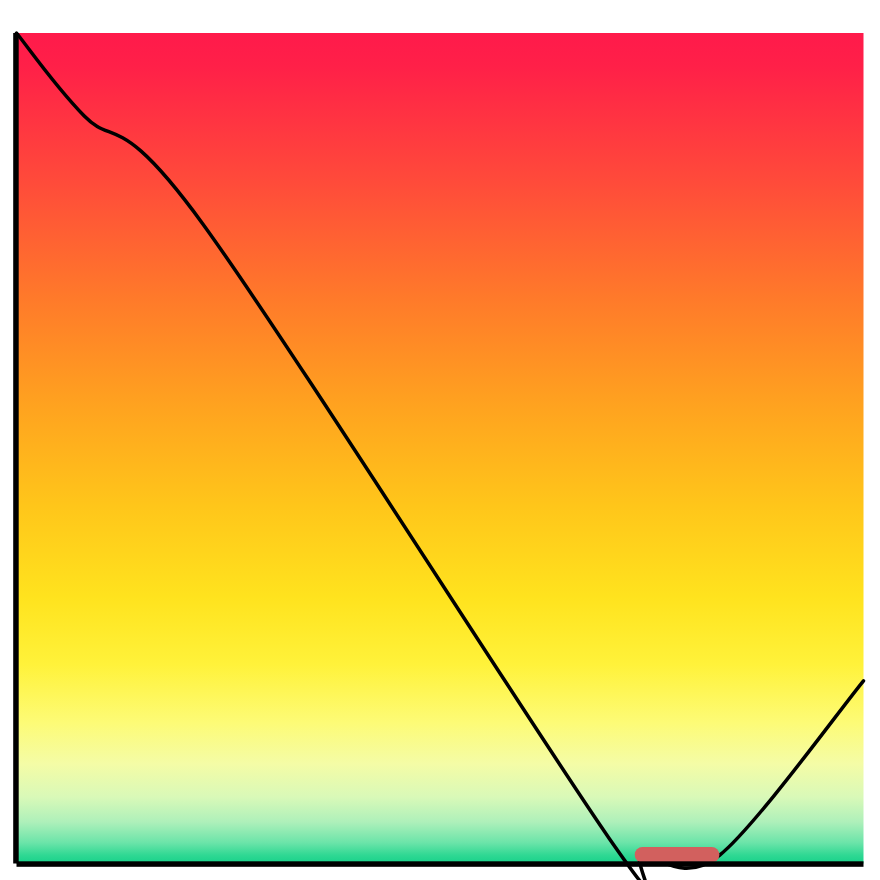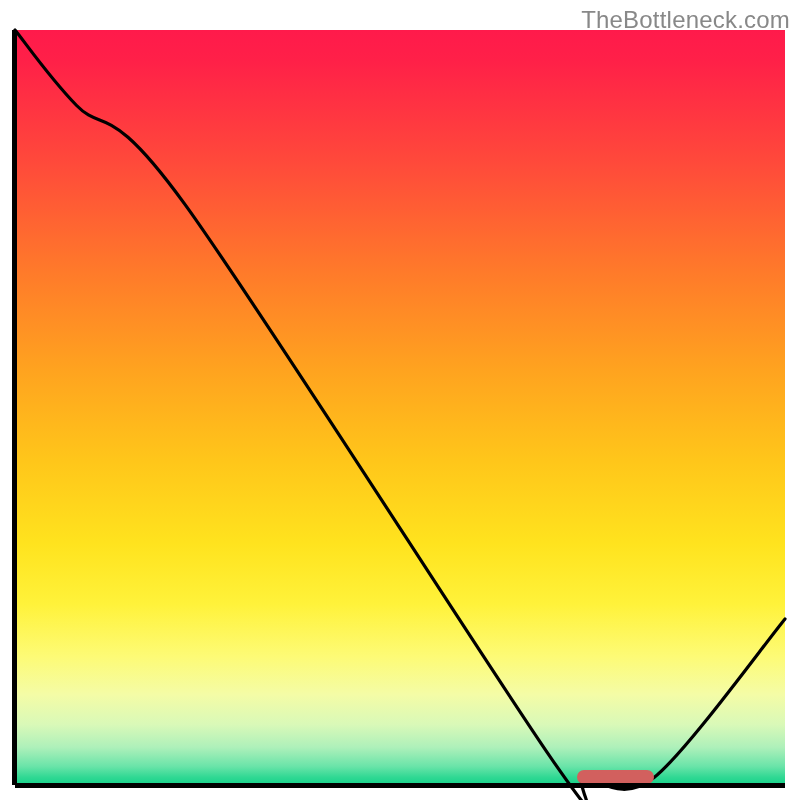--- a/index.html
+++ b/index.html
@@ -83,21 +83,20 @@
     height: 14px;
     border-radius: 7px;
     background: #d2605e;
   }
 </style>
 </head>
 <body>
 
 <div class="stage">
 
-  <div class="watermark">TheBottleneck.com</div>
 
   <div class="plot">
     <div class="gradient"></div>
 
     <svg class="curve" viewBox="0 0 770 755" preserveAspectRatio="none">
       <path id="curve-path" fill="none" stroke="#000" stroke-width="3.2" stroke-linecap="round" stroke-linejoin="round" d="M 0.0 0.0 C 9.9 12.1 34.5 47.7 61.6 75.5 C 88.7 103.3 93.0 68.6 169.4 173.6 C 245.8 278.7 474.9 640.5 539.0 732.4 C 603.1 824.2 553.8 745.0 569.8 747.5 C 585.8 749.9 607.1 772.8 639.1 747.5 C 671.1 722.1 749.1 614.3 770.0 588.9"></path>
     </svg>
 
     <div id="opt-marker" class="marker" style="left: 562.1px; width: 77px; top: 740.45px; background: rgb(210, 96, 94);"></div>
 

